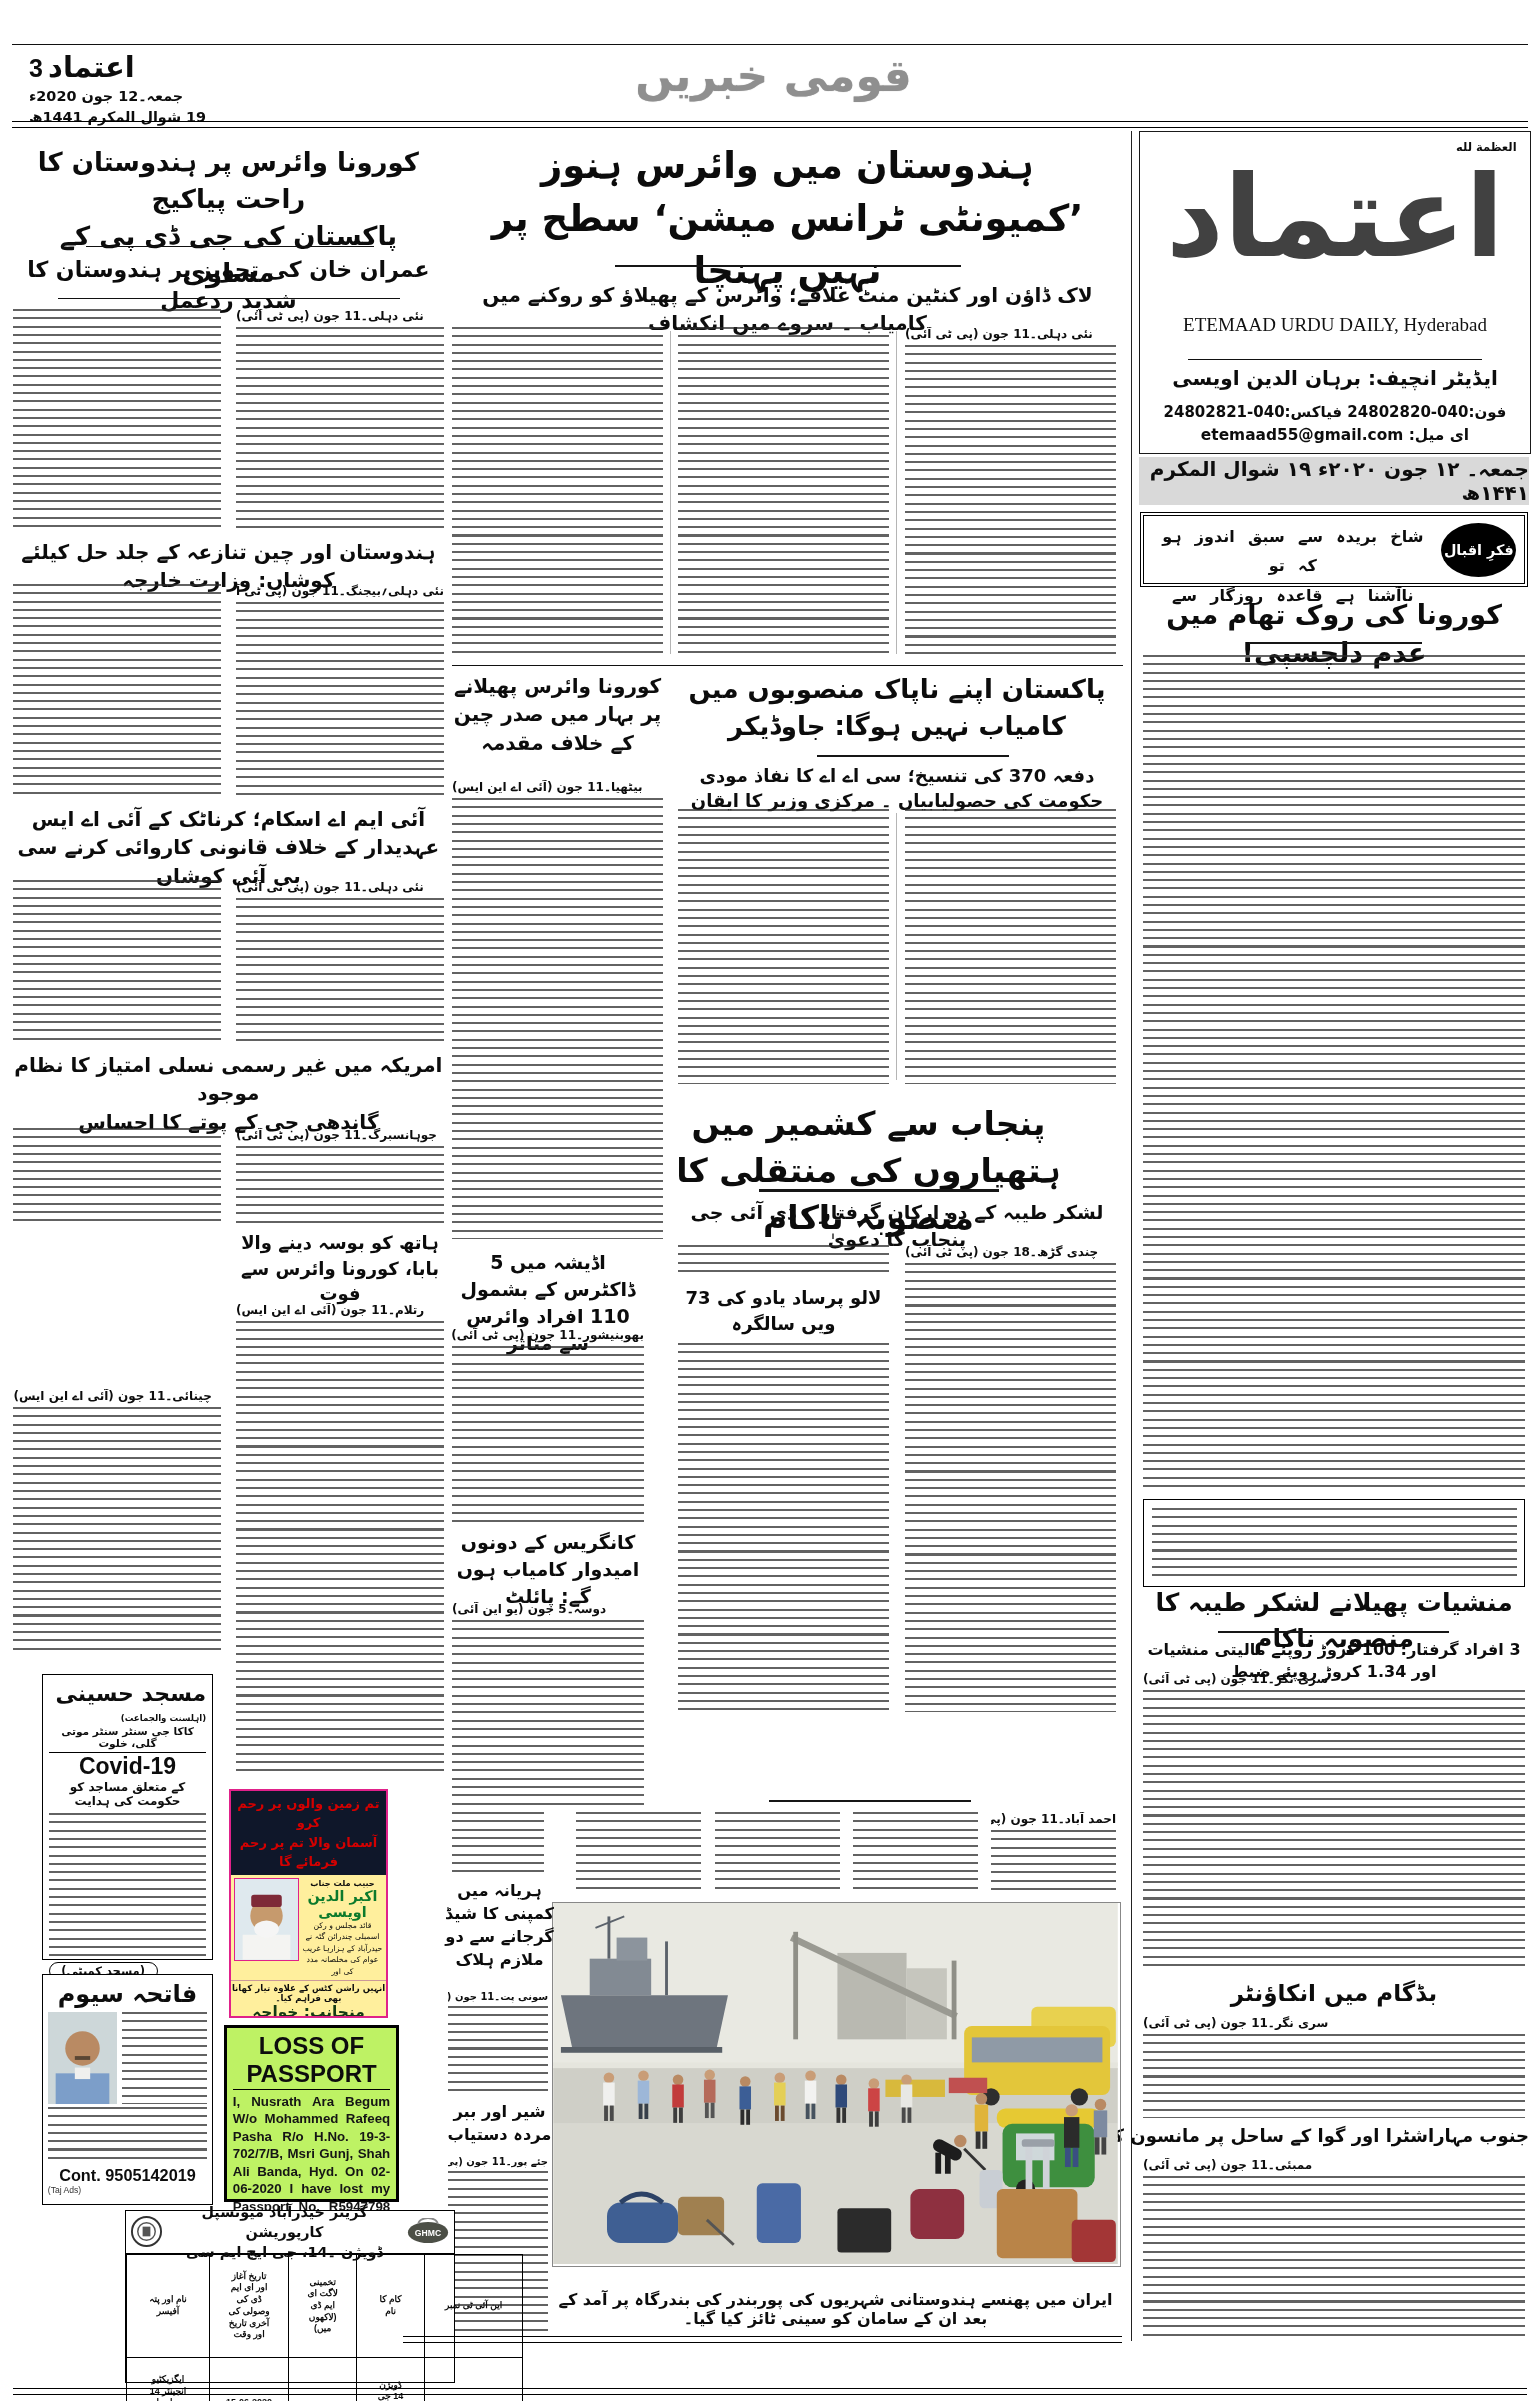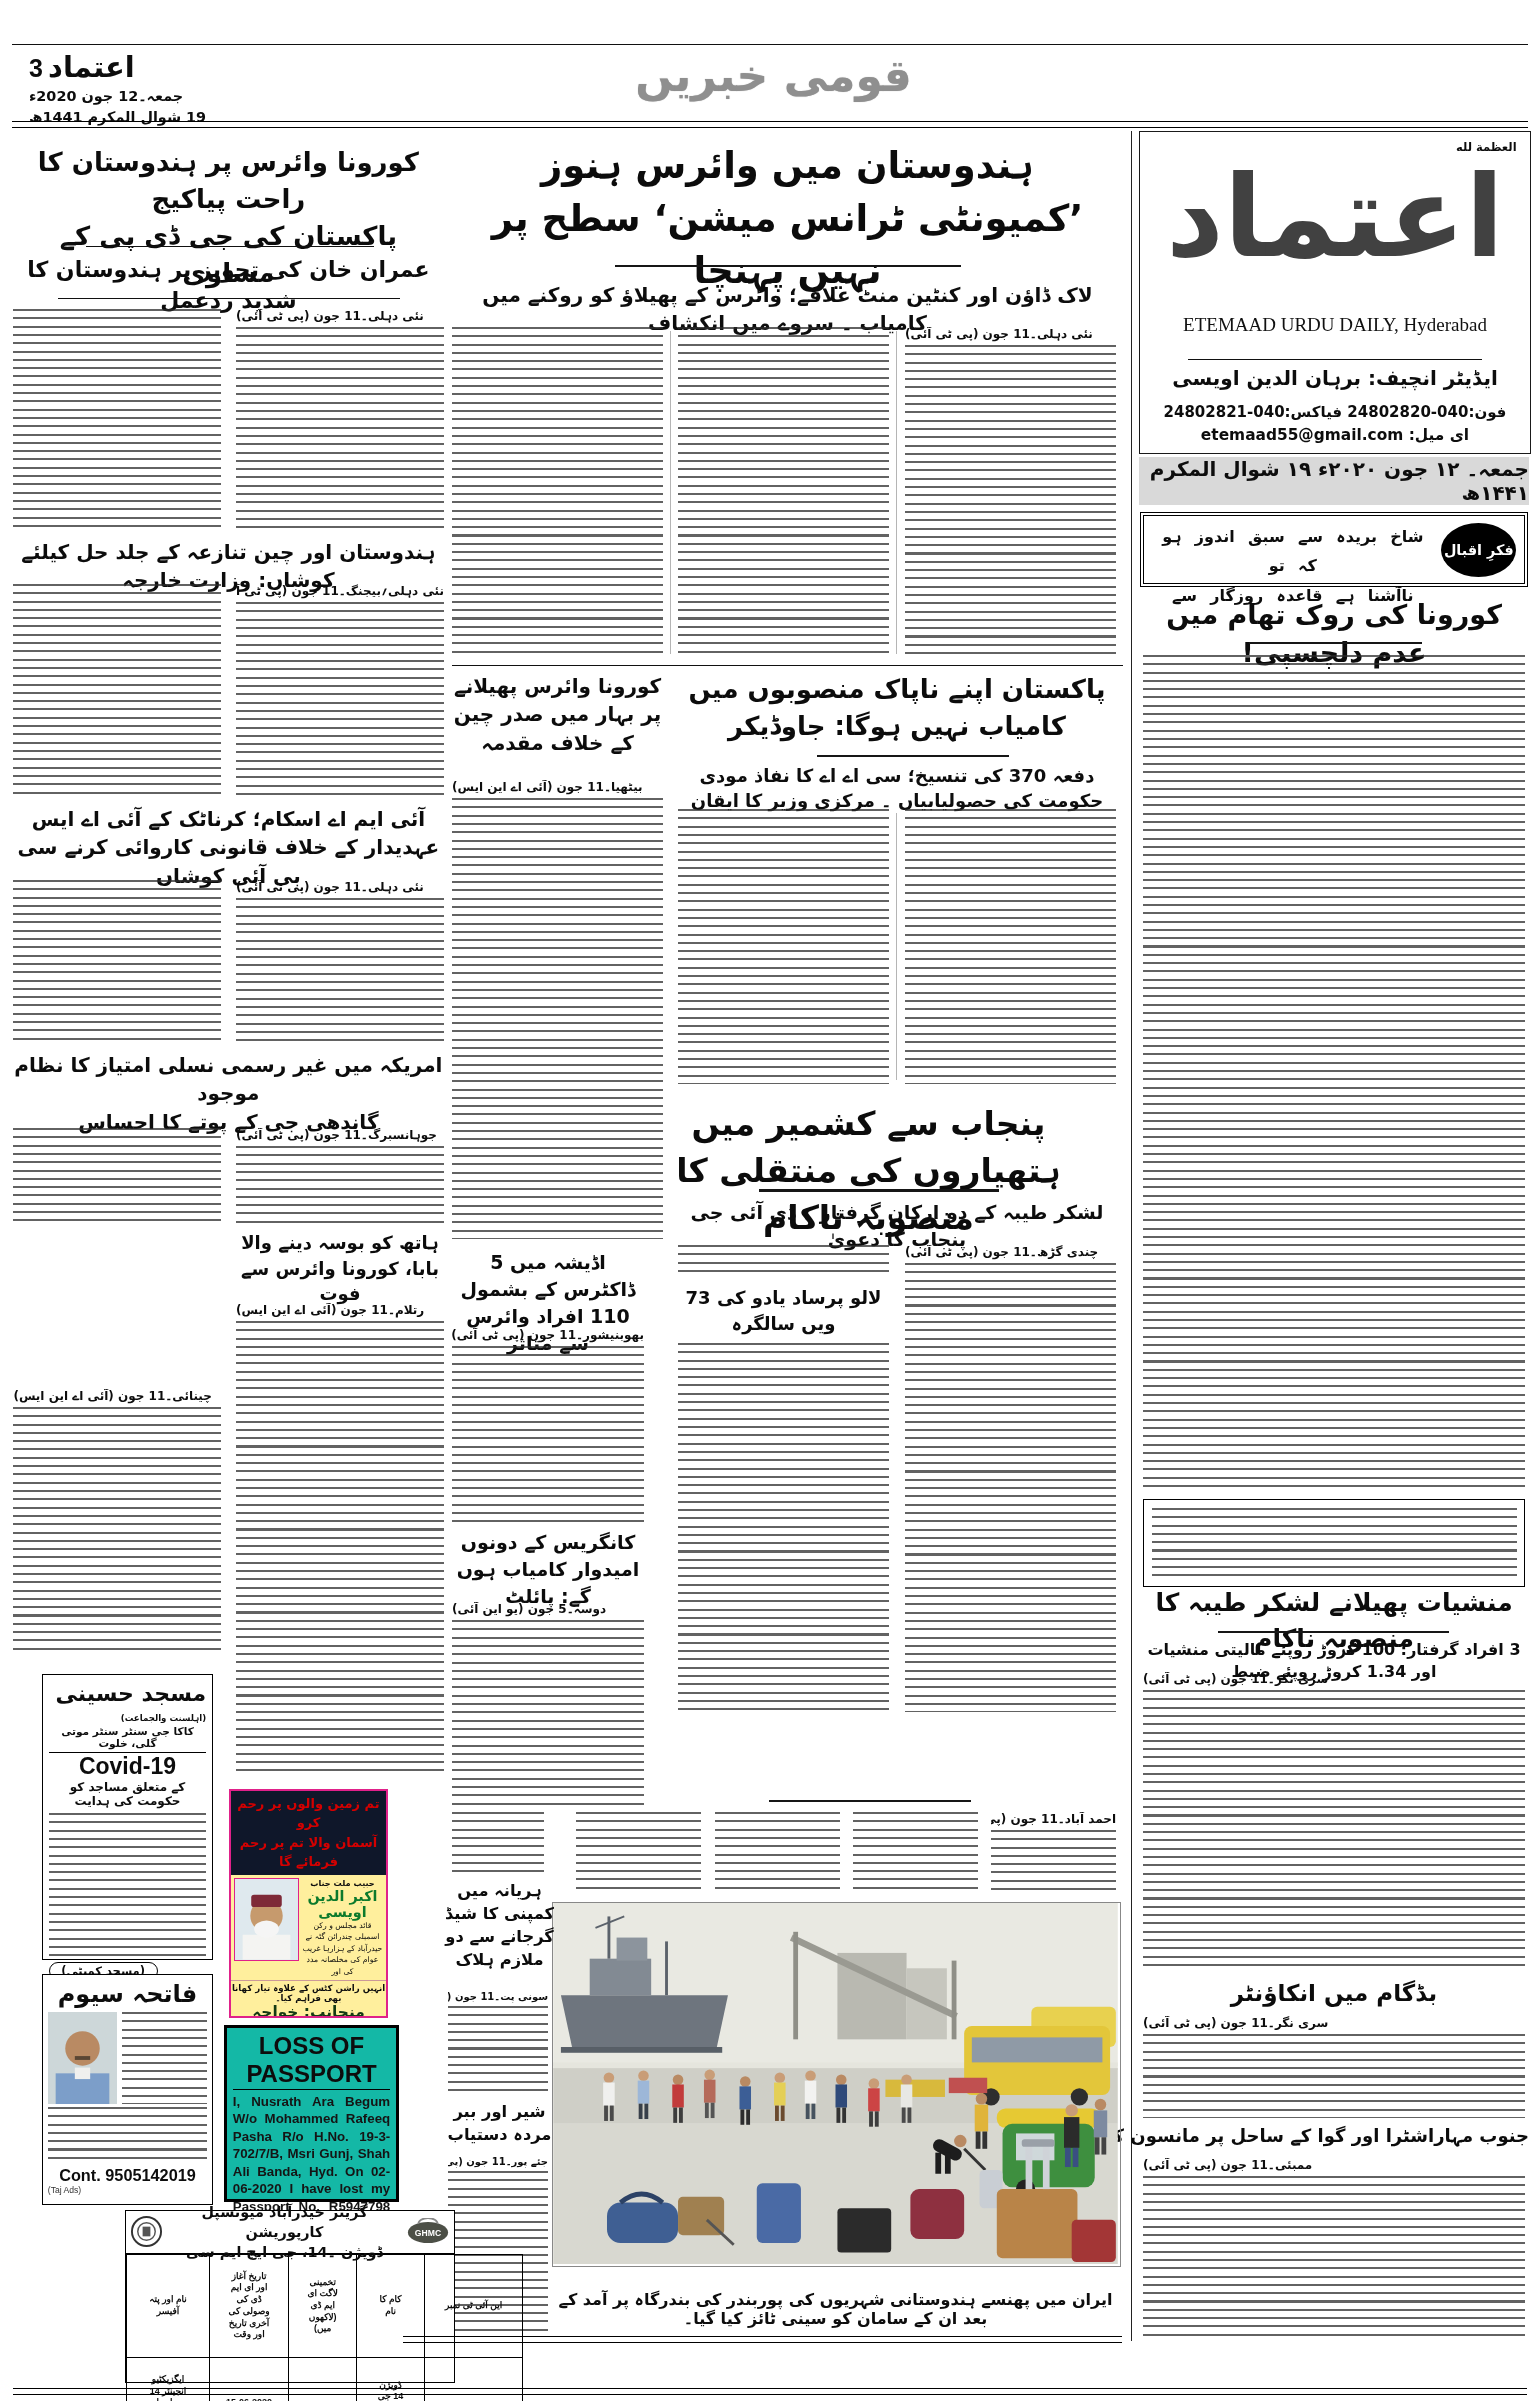--- a/index.html
+++ b/index.html
@@ -36,21 +36,21 @@
       direction:rtl;text-align:center;line-height:1.85;word-spacing:7.7px;}
   .boxpara{border:1.4px solid #000;padding:7.7px;}
   
   .adbox{border:1.9px solid #000;background:#fff;box-sizing:border-box;}
   .masjid-title{font-size:22px;font-weight:bold;direction:rtl;}
   .covid{font-family:"Liberation Sans",sans-serif;font-weight:bold;font-size:23px;text-align:center;}
   .khwaja{border:2.9px solid #e0218a;background:#ffef9d;box-sizing:border-box;overflow:hidden;}
   .kh-top{color:#d40000;font-weight:bold;font-size:13px;text-align:center;direction:rtl;line-height:1.5;
       background:#0f172a;padding:2.9px 1.9px;}
   .kh-name{color:#0c7a2c;font-weight:bold;font-size:14.4px;direction:rtl;text-align:center;}
-  .passport{border:3.8px solid #000;box-sizing:border-box;background:#14b8a6;}
+  .passport{border:3.8px solid #000;box-sizing:border-box;background:#bef264;}
   .pass-title{font-family:"Liberation Sans",sans-serif;font-weight:900;font-size:24px;text-align:center;}
   .pass-body{font-family:"Liberation Sans",sans-serif;font-weight:600;font-size:13.3px;line-height:1.32;
       text-align:justify;color:#151515;}
   .pass-phone{font-family:"Liberation Sans",sans-serif;font-weight:800;font-size:22px;text-align:center;}
   .tiny{font-size:8.6px;color:#333;font-family:"Liberation Sans",sans-serif;}
   .ghmc{border:1.4px solid #000;box-sizing:border-box;background:#fff;}
   .ghmc table{border-collapse:collapse;width:100%;direction:rtl;}
   .ghmc td,.ghmc th{border:1px solid #000;font-size:9px;font-weight:bold;text-align:center;
       padding:16px;line-height:1.3;font-family:Liberation Sans, sans-serif;}
   .ghmc .org{font-size:14.4px;font-weight:bold;direction:rtl;text-align:center;line-height:1.4;}
@@ -214,21 +214,21 @@
     </div>
   <div class="abs vr" style="left:896px;top:813px;height:267px"></div>
 
   <div class="abs h" style="left:615px;top:1101px;width:507px;font-size:33px">پنجاب سے کشمیر میں ہتھیاروں کی منتقلی کا منصوبہ ناکام</div>
   <div class="abs hu" style="left:759px;top:1189px;width:240px;height:2.9px"></div>
   <div class="abs sub" style="left:672px;top:1199px;width:450px;font-size:19px">لشکر طیبہ کے دو ارکان گرفتار ۔ ڈی آئی جی پنجاب کا دعویٰ</div>
   <div class="abs txt" style="left:678px;top:1245px;width:211px;height:33px">
       <div class="fill"></div>
     </div>
   <div class="abs txt" style="left:905px;top:1245px;width:211px;height:467px">
-    <div class="dl">چندی گڑھ۔11 جون (پی ٹی آئی)</div>
+    <div class="dl">چندی گڑھ۔18 جون (پی ٹی آئی)</div>
       <div class="fill"></div>
   </div>
 
   <div class="abs h" style="left:678px;top:1285px;width:211px;font-size:18px">لالو پرساد یادو کی 73 ویں سالگرہ</div>
   <div class="abs txt" style="left:678px;top:1343px;width:211px;height:369px">
       <div class="fill"></div>
     </div>
 
   <div class="abs h" style="left:452px;top:1249px;width:192px;font-size:19px">اڈیشہ میں 5 ڈاکٹرس کے بشمول 110 افراد وائرس سے متاثر</div>
   <div class="abs txt" style="left:452px;top:1328px;width:192px;height:194px">

